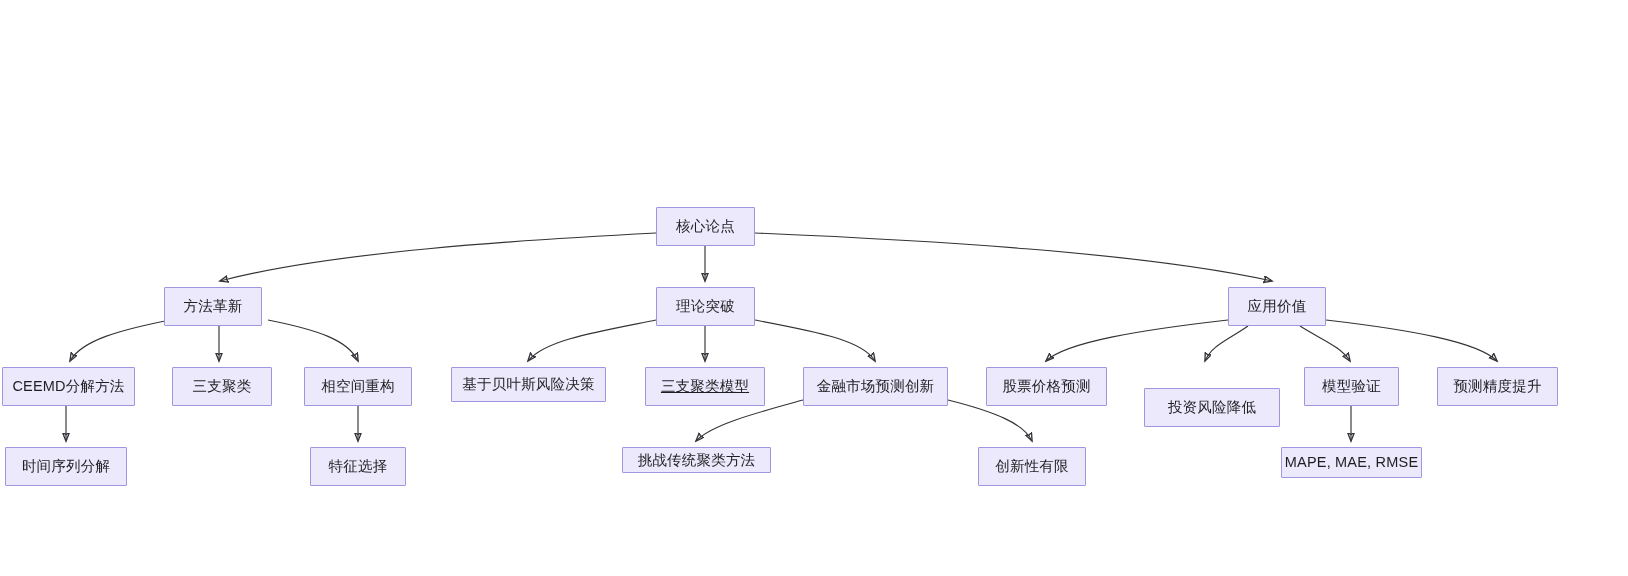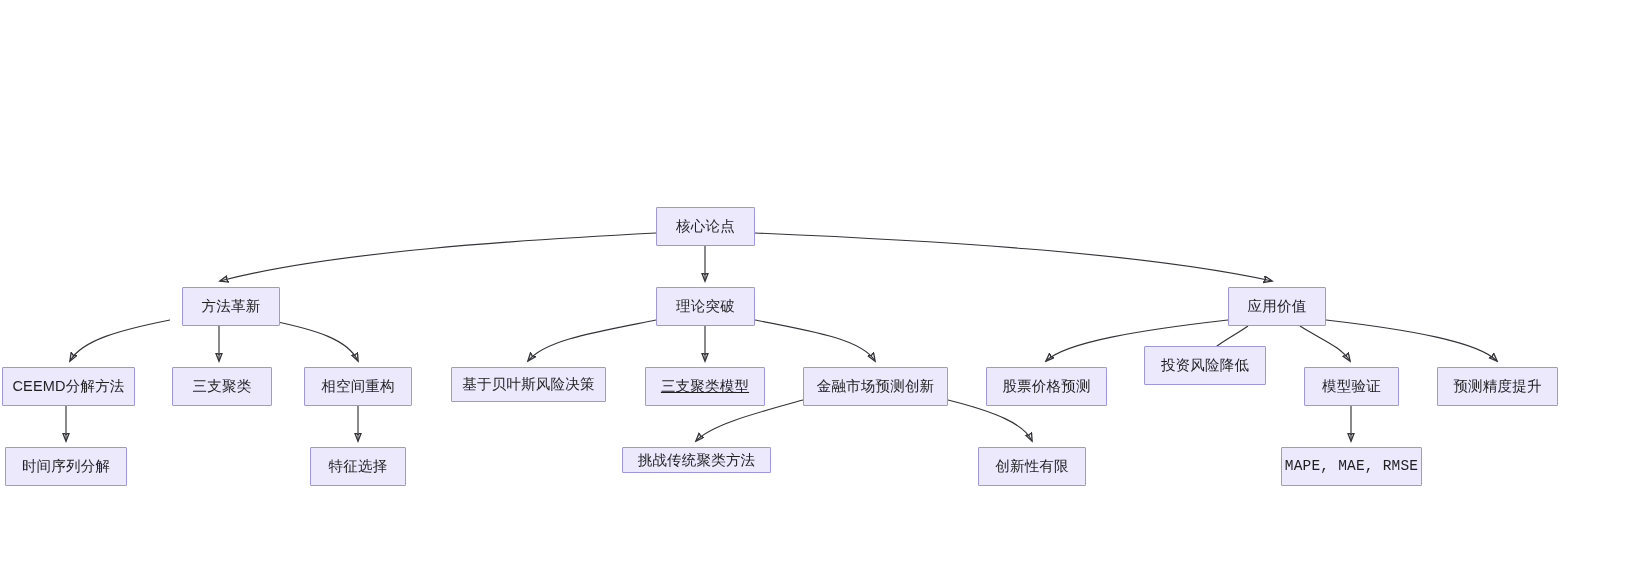--- a/index.html
+++ b/index.html
@@ -84,21 +84,21 @@
         <path d="M 803,400 C 760,412 712,424 696,441" marker-end="url(#arrowhead)"></path>
         <path d="M 948,400 C 996,412 1024,424 1032,441" marker-end="url(#arrowhead)"></path>
         <path d="M 1351,406 L 1351,441" marker-end="url(#arrowhead)"></path>
       </g>
   </svg>
 
   <div id="node-layer">
       <div class="node" style="left: 656px; top: 207px; width: 99px; height: 39px;">
         <span class="label">核心论点</span>
       </div>
-      <div class="node" style="left: 182px; top: 287px; width: 98px; height: 39px; font-family: Liberation Serif, serif;">
+      <div class="node" style="left: 164px; top: 287px; width: 98px; height: 39px; font-family: Liberation Serif, serif;">
         <span class="label">方法革新</span>
       </div>
       <div class="node" style="left: 1228px; top: 287px; width: 98px; height: 39px;">
         <span class="label">应用价值</span>
       </div>
       <div class="node" style="left: 656px; top: 287px; width: 99px; height: 39px;">
         <span class="label">理论突破</span>
       </div>
       <div class="node" style="left: 2px; top: 367px; width: 133px; height: 39px;">
         <span class="label">CEEMD分解方法</span>
@@ -114,39 +114,39 @@
       </div>
       <div class="node" style="left: 645px; top: 367px; width: 120px; height: 39px; text-decoration: underline;">
         <span class="label">三支聚类模型</span>
       </div>
       <div class="node" style="left: 986px; top: 367px; width: 121px; height: 39px;">
         <span class="label">股票价格预测</span>
       </div>
       <div class="node" style="left: 803px; top: 367px; width: 145px; height: 39px;">
         <span class="label">金融市场预测创新</span>
       </div>
-      <div class="node" style="left: 1144px; top: 346px; width: 122px; height: 39px; font-family: Liberation Serif, serif;">
+      <div class="node" style="left: 1144px; top: 388px; width: 136px; height: 39px; font-family: Liberation Serif, serif;">
         <span class="label">投资风险降低</span>
       </div>
       <div class="node" style="left: 1304px; top: 367px; width: 95px; height: 39px;">
         <span class="label">模型验证</span>
       </div>
       <div class="node" style="left: 1437px; top: 367px; width: 121px; height: 39px;">
         <span class="label">预测精度提升</span>
       </div>
       <div class="node" style="left: 5px; top: 447px; width: 122px; height: 39px;">
         <span class="label">时间序列分解</span>
       </div>
       <div class="node" style="left: 310px; top: 447px; width: 96px; height: 39px;">
         <span class="label">特征选择</span>
       </div>
       <div class="node" style="left: 622px; top: 447px; width: 149px; height: 26px;">
         <span class="label">挑战传统聚类方法</span>
       </div>
       <div class="node" style="left: 978px; top: 447px; width: 108px; height: 39px;">
         <span class="label">创新性有限</span>
       </div>
-      <div class="node" style="left: 1281px; top: 447px; width: 141px; height: 39px; font-family: Liberation Mono, monospace;">
+      <div class="node" style="left: 1281px; top: 447px; width: 141px; height: 31px;">
         <span class="label">MAPE, MAE, RMSE</span>
       </div>
     </div>
 
 </div>
 
 </body></html>

